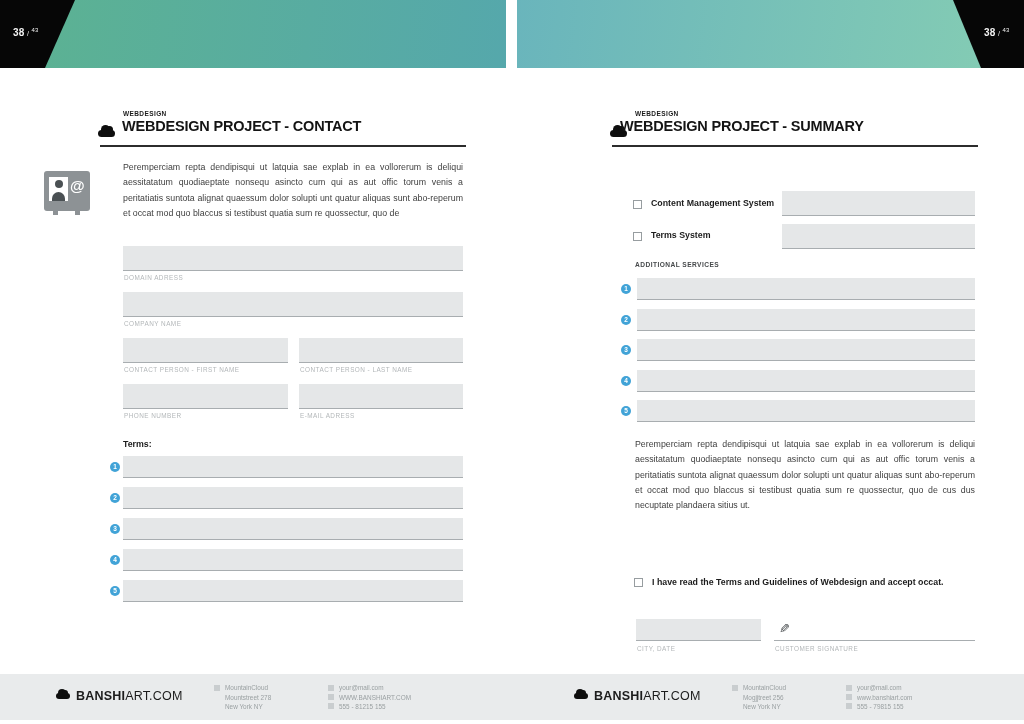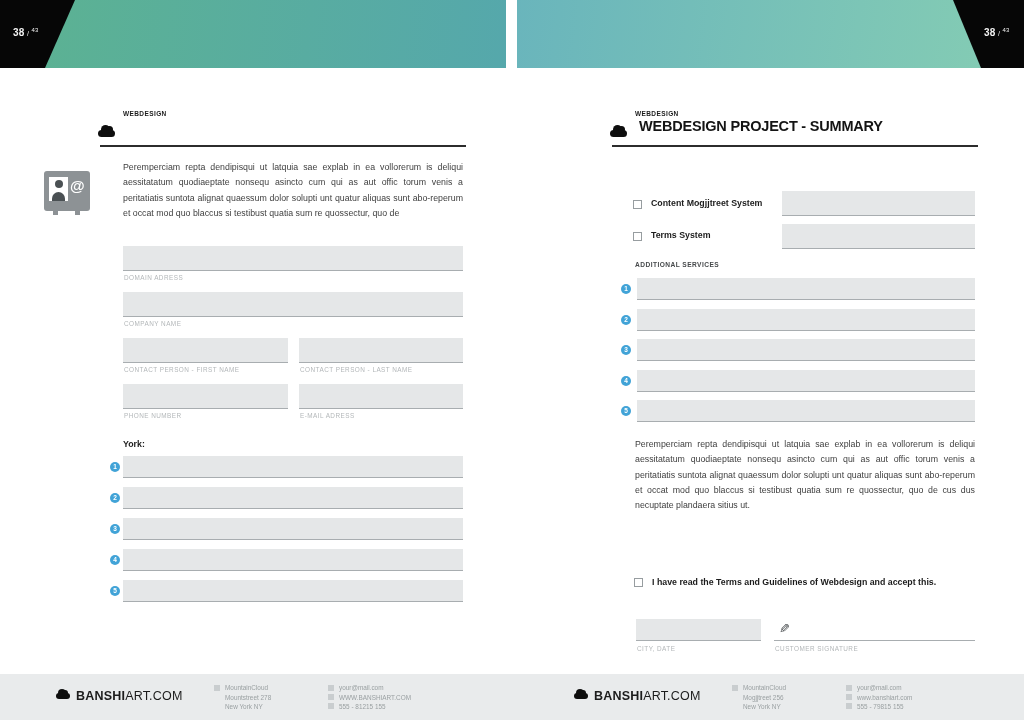--- a/index.html
+++ b/index.html
@@ -95,20 +95,21 @@
       <span class="pn-big">38</span><span class="pn-slash"> / </span><span class="pn-small">43</span>
     </div>
     <div class="pagenum pagenum-right">
       <span class="pn-big">38</span><span class="pn-slash"> / </span><span class="pn-small">43</span>
     </div>
   </header>
 
   <section class="page" style="left:0">
     <div class="abs eyebrow" style="left:123px;top:110px">WEBDESIGN</div>
     <div class="abs cloud cloud-lg" style="left:98px;top:130px"></div>
+    <div class="abs title" style="left:122px;top:118px">WEBDESIGN PROJECT - CONTACT</div>
     <div class="abs rule" style="left:100px;top:145px;width:366px"></div>
 
     <div class="card-icon">
       <div class="win">
           <div class="head"></div>
           <div class="body"></div>
         </div>
       <div class="at">@</div>
       <div class="notch1"></div>
         <div class="notch2"></div>
@@ -125,42 +126,42 @@
     <div class="abs gray-box" style="left:123px;top:338px;width:165px;height:25px"></div>
     <div class="abs lbl" style="left:124px;top:366px">CONTACT PERSON - FIRST NAME</div>
     <div class="abs gray-box" style="left:299px;top:338px;width:164px;height:25px"></div>
     <div class="abs lbl" style="left:300px;top:366px">CONTACT PERSON - LAST NAME</div>
 
     <div class="abs gray-box" style="left:123px;top:384px;width:165px;height:25px"></div>
     <div class="abs lbl" style="left:124px;top:412px">PHONE NUMBER</div>
     <div class="abs gray-box" style="left:299px;top:384px;width:164px;height:25px"></div>
     <div class="abs lbl" style="left:300px;top:412px">E-MAIL ADRESS</div>
 
-    <div class="abs bold-sm" style="left:123px;top:439px">York:</div>
+    <div class="abs bold-sm" style="left:123px;top:439px">Terms:</div>
 
     <div class="abs badge" style="left:110px;top:462px">1</div>
     <div class="abs gray-box" style="left:123px;top:456px;width:340px;height:22px"></div>
     <div class="abs badge" style="left:110px;top:493px">2</div>
     <div class="abs gray-box" style="left:123px;top:487px;width:340px;height:22px"></div>
     <div class="abs badge" style="left:110px;top:524px">3</div>
     <div class="abs gray-box" style="left:123px;top:518px;width:340px;height:22px"></div>
     <div class="abs badge" style="left:110px;top:555px">4</div>
     <div class="abs gray-box" style="left:123px;top:549px;width:340px;height:22px"></div>
     <div class="abs badge" style="left:110px;top:586px">5</div>
     <div class="abs gray-box" style="left:123px;top:580px;width:340px;height:22px"></div>
   </section>
 
   <section class="page" style="left:512px">
     <div class="abs eyebrow" style="left:123px;top:110px">WEBDESIGN</div>
     <div class="abs cloud cloud-lg" style="left:98px;top:130px"></div>
-    <div class="abs title" style="left:127px;top:118px">WEBDESIGN PROJECT - SUMMARY</div>
+    <div class="abs title" style="left:108px;top:118px">WEBDESIGN PROJECT - SUMMARY</div>
     <div class="abs rule" style="left:100px;top:145px;width:366px"></div>
 
     <div class="abs checkbox" style="left:121px;top:200px"></div>
-    <div class="abs bold-sm" style="left:139px;top:198px">Content Mogjjtreet System</div>
+    <div class="abs bold-sm" style="left:139px;top:198px">Content Management System</div>
     <div class="abs gray-box" style="left:270px;top:191px;width:193px;height:25px"></div>
 
     <div class="abs checkbox" style="left:121px;top:232px"></div>
     <div class="abs bold-sm" style="left:139px;top:230px">Terms System</div>
     <div class="abs gray-box" style="left:270px;top:224px;width:193px;height:25px"></div>
 
     <div class="abs seclabel" style="left:123px;top:261px">ADDITIONAL SERVICES</div>
 
     <div class="abs badge" style="left:109px;top:284px">1</div>
     <div class="abs gray-box" style="left:125px;top:278px;width:338px;height:22px"></div>
@@ -169,21 +170,21 @@
     <div class="abs badge" style="left:109px;top:345px">3</div>
     <div class="abs gray-box" style="left:125px;top:339px;width:338px;height:22px"></div>
     <div class="abs badge" style="left:109px;top:376px">4</div>
     <div class="abs gray-box" style="left:125px;top:370px;width:338px;height:22px"></div>
     <div class="abs badge" style="left:109px;top:406px">5</div>
     <div class="abs gray-box" style="left:125px;top:400px;width:338px;height:22px"></div>
 
     <div class="abs para" style="left:123px;top:437px;width:340px">Peremperciam repta dendipisqui ut latquia sae explab in ea vollorerum is deliqui aessitatatum quodiaeptate nonsequ asincto cum qui as aut offic torum venis a peritatiatis suntota alignat quaessum dolor solupti unt quatur aliquas sunt abo-reperum et occat mod quo blaccus si testibust quatia sum re quossectur, quo de cus dus necuptate plandaera sitius ut.</div>
 
     <div class="abs checkbox" style="left:122px;top:578px"></div>
-    <div class="abs bold-sm" style="left:140px;top:577px">I have read the Terms and Guidelines of Webdesign and accept this.</div>
+    <div class="abs bold-sm" style="left:140px;top:577px">I have read the Terms and Guidelines of Webdesign and accept occat.</div>
 
     <div class="abs gray-box" style="left:124px;top:619px;width:125px;height:22px"></div>
     <div class="abs lbl" style="left:125px;top:645px">CITY, DATE</div>
 
     <div class="abs sig-box" style="left:262px;top:619px;width:201px;height:22px">
       <span class="pen" style="position:absolute;left:5px;top:2px">✎</span>
     </div>
     <div class="abs lbl" style="left:263px;top:645px">CUSTOMER SIGNATURE</div>
   </section>
 

